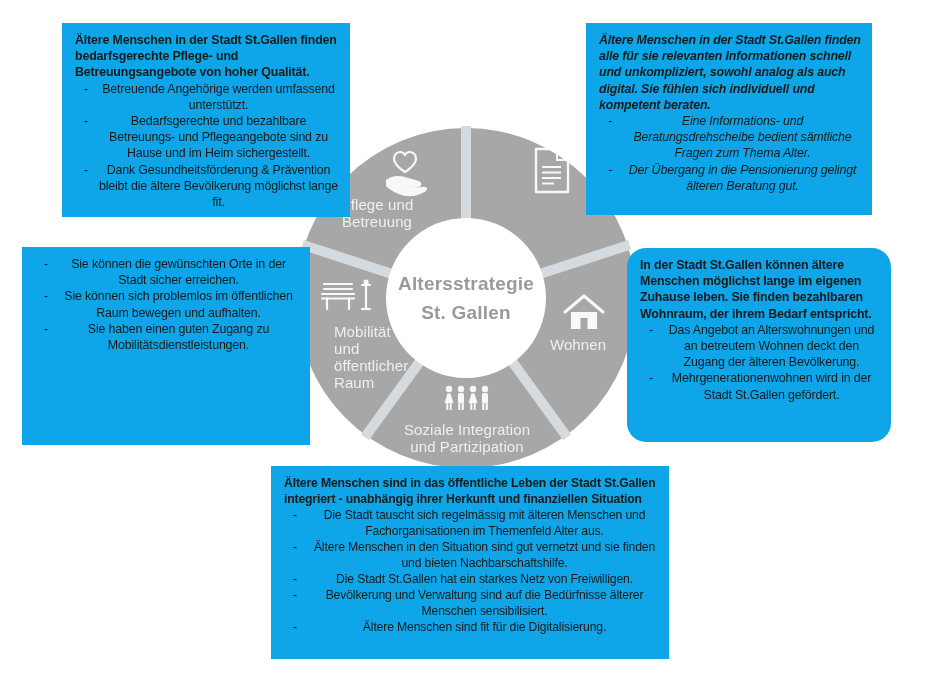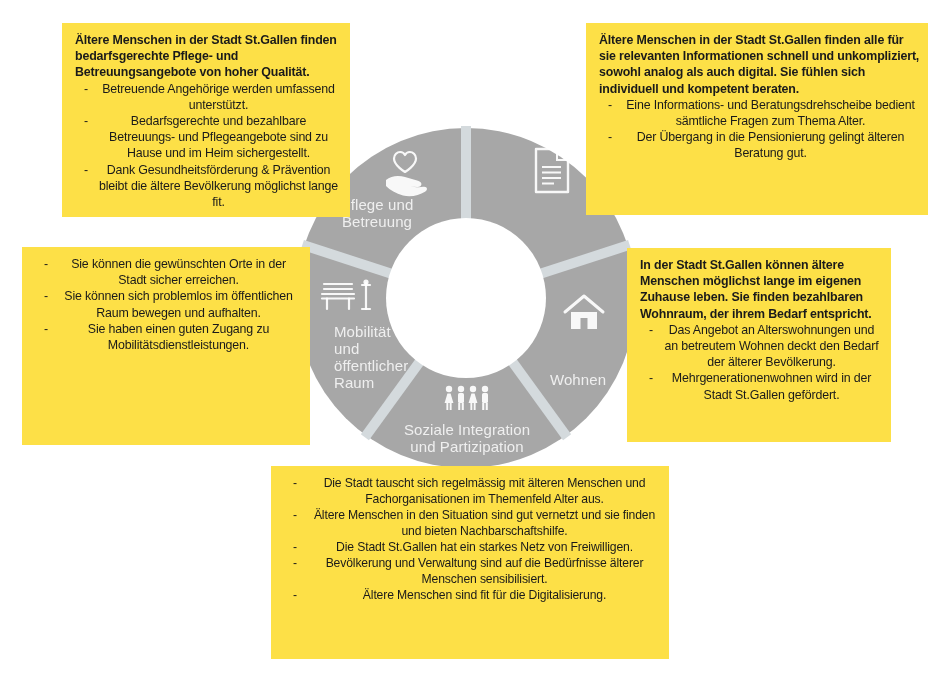--- a/index.html
+++ b/index.html
@@ -9,42 +9,42 @@
   }
   
   .wheel-svg{position:absolute;left:0;top:0;z-index:1;}
   
   .seg-label{
     position:absolute;z-index:2;color:rgba(255,255,255,0.82);
     font-size:15px;line-height:17px;text-align:center;letter-spacing:0.1px;
   }
   #lbl-pflege{left:317px;top:196px;width:120px;}
   #lbl-info{left:501px;top:196px;width:95px;}
-  #lbl-wohnen{left:528px;top:336px;width:100px;margin-top:35px;}
+  #lbl-wohnen{left:528px;top:336px;width:100px;}
   #lbl-soziale{left:399px;top:421px;width:136px;}
   #lbl-mobil{left:334px;top:323px;width:78px;text-align:left;}
   .center-title{
     position:absolute;z-index:2;left:366px;top:269px;width:200px;
     text-align:center;font-weight:bold;font-size:19px;line-height:29px;
     color:#9a9a9a;letter-spacing:0.2px;
   }
   
   .pinkbox{
-    position:absolute;z-index:3;background:#fde047;color:#1a1a1a;
+    position:absolute;z-index:3;background:#0ea5e9;color:#1a1a1a;
     font-size:12.4px;line-height:16.2px;letter-spacing:-0.15px;
     padding:9px 10px 3px 13px;box-sizing:border-box;
   }
   .pinkbox .heading{font-weight:bold;}
   .bullet{display:flex;}
   .bullet .dash{flex:0 0 22px;padding-left:9px;box-sizing:border-box;}
   .bullet .btxt{flex:1;text-align:center;}
   #box-tl{left:62px;top:23px;width:288px;min-height:194px;}
-  #box-tr{left:586px;top:23px;width:342px;min-height:192px;padding-right:8px;}
+  #box-tr{left:586px;top:23px;width:286px;min-height:192px;padding-right:8px;font-style:italic;}
   #box-ml{left:22px;top:247px;width:288px;min-height:198px;}
-  #box-mr{left:627px;top:248px;width:264px;min-height:194px;}
+  #box-mr{left:627px;top:248px;width:264px;min-height:194px;border-radius:19px;}
   #box-b{left:271px;top:466px;width:398px;min-height:193px;font-size:12.2px;line-height:16px;padding-right:6px;}
 </style>
 </head>
 <body>
 
 <div class="canvas">
 
   <svg class="wheel-svg" width="940" height="686" viewBox="0 0 940 686">
     <circle cx="466" cy="298" r="170" fill="#a7a7a7"></circle>
     <g stroke="#d4dadd" stroke-width="10">
@@ -110,20 +110,24 @@
       <path d="M41 31 H49"></path>
       <circle cx="45" cy="4" r="2.6" fill="rgba(255,255,255,0.92)" stroke="none"></circle>
     </g>
   </svg>
 
   <div class="seg-label" id="lbl-pflege">Pflege und Betreuung</div>
   <div class="seg-label" id="lbl-wohnen">Wohnen</div>
   <div class="seg-label" id="lbl-soziale">Soziale Integration und Partizipation</div>
   <div class="seg-label" id="lbl-mobil">Mobilität und öffentlicher Raum</div>
 
+  <div class="center-title">
+    <div>Altersstrategie</div>
+    <div>St. Gallen</div>
+  </div>
 
   <div class="pinkbox" id="box-tl">
     <div class="heading">Ältere Menschen in der Stadt St.Gallen finden bedarfsgerechte Pflege- und Betreuungsangebote von hoher Qualität.</div>
     <div class="bullet">
       <span class="dash">-</span>
       <span class="btxt">Betreuende Angehörige werden umfassend unterstützt.</span>
     </div>
     <div class="bullet">
       <span class="dash">-</span>
       <span class="btxt">Bedarfsgerechte und bezahlbare Betreuungs- und Pflegeangebote sind zu Hause und im Heim sichergestellt.</span>
@@ -158,29 +162,30 @@
     <div class="bullet">
       <span class="dash">-</span>
       <span class="btxt">Sie haben einen guten Zugang zu Mobilitätsdienstleistungen.</span>
     </div>
   </div>
 
   <div class="pinkbox" id="box-mr">
     <div class="heading">In der Stadt St.Gallen können ältere Menschen möglichst lange im eigenen Zuhause leben. Sie finden bezahlbaren Wohnraum, der ihrem Bedarf entspricht.</div>
     <div class="bullet">
       <span class="dash">-</span>
-      <span class="btxt">Das Angebot an Alterswohnungen und an betreutem Wohnen deckt den Bedarf der älterer Bevölkerung.</span>
+      <span class="btxt">Das Angebot an Alterswohnungen und an betreutem Wohnen deckt den Zugang der älteren Bevölkerung.</span>
     </div>
     <div class="bullet">
       <span class="dash">-</span>
       <span class="btxt">Mehrgenerationenwohnen wird in der Stadt St.Gallen gefördert.</span>
     </div>
   </div>
 
   <div class="pinkbox" id="box-b">
+    <div class="heading">Ältere Menschen sind in das öffentliche Leben der Stadt St.Gallen integriert - unabhängig ihrer Herkunft und finanziellen Situation</div>
     <div class="bullet">
       <span class="dash">-</span>
       <span class="btxt">Die Stadt tauscht sich regelmässig mit älteren Menschen und Fachorganisationen im Themenfeld Alter aus.</span>
     </div>
     <div class="bullet">
       <span class="dash">-</span>
       <span class="btxt">Ältere Menschen in den Situation sind gut vernetzt und sie finden und bieten Nachbarschaftshilfe.</span>
     </div>
     <div class="bullet">
       <span class="dash">-</span>

